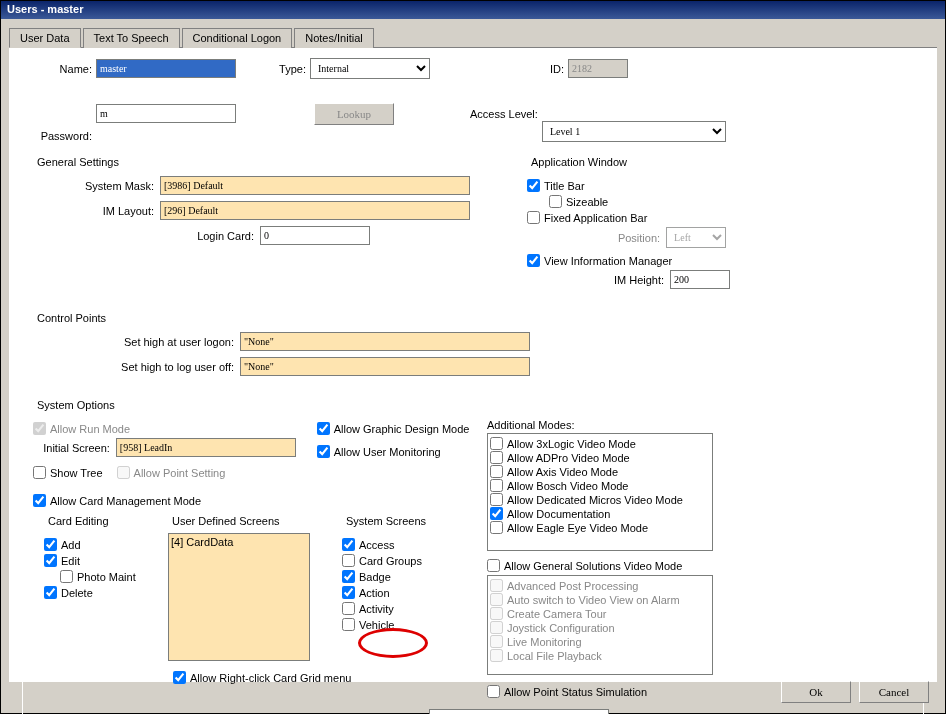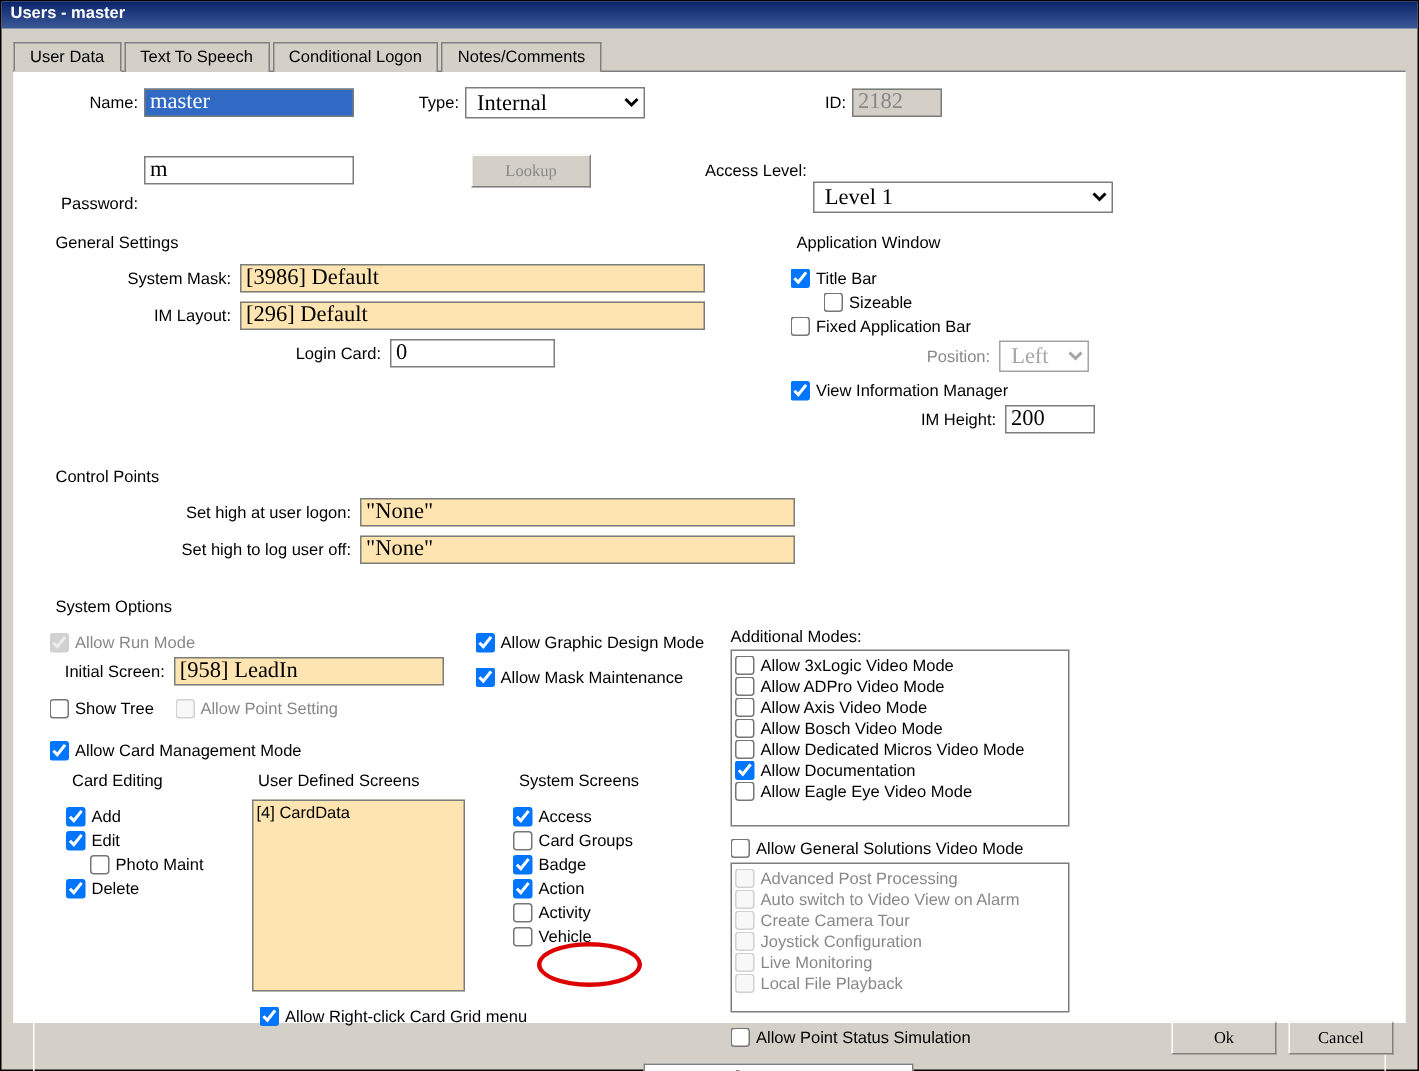--- a/index.html
+++ b/index.html
@@ -9,21 +9,21 @@
 .titlebar { height: 18px; background: linear-gradient(to bottom, #0a246a, #3b5998); color: #fff; font-weight: bold; padding: 2px 6px; font-size: 11px; }
 .content { flex: 1; padding: 8px; position: relative; }
 
 .tab-panel { border: 1px solid #fff; border-top: none; background: #ffffff; padding: 10px 12px; height: 634px; position: relative; }
 .tabs { display: flex; border-bottom: 1px solid #808080; }
 .tab { padding: 3px 10px; border: 1px solid #808080; border-bottom: none; background: #d4d0c8; margin-right: 2px; position: relative; top: 1px; cursor: default; }
 .tab.active { background: #d4d0c8; border-bottom: 1px solid #d4d0c8; z-index: 2; }
 
 .row { display: flex; align-items: center; margin-bottom: 6px; gap: 6px; justify-content: center; }
 .lbl { text-align: right; }
-input[type=text], select { font-family: Tahoma; font-size: 15px; border: 1px solid #7b7d7b; background: #fff; padding: 1px 3px; height: 19px; }
+input[type=text], select { font-family: Tahoma; font-size: 10px; border: 1px solid #7b7d7b; background: #fff; padding: 1px 3px; height: 19px; }
 select { height: 21px; }
 input[readonly].yellow { background: #fee4b0; }
 input[disabled] { background: #d4d0c8; color: #888; }
 
 fieldset { border: 1px solid #808080; border-top-color: #fff; border-left-color: #fff; padding: 8px 10px 10px 10px; margin-top: 4px; position: relative; }
 fieldset > legend { padding: 0 4px; font-size: 11px; }
 fieldset.groove { border: 1px groove #fff; }
 
 button { font-family: Tahoma; font-size: 11px; background: #d4d0c8; border: 1px solid #808080; border-top-color: #fff; border-left-color: #fff; padding: 2px 16px; height: 22px; }
 button:disabled { color: #888; }
@@ -47,21 +47,21 @@
 <body>
 
 <div class="window">
   <div class="titlebar">Users - master</div>
   <div class="content">
 
     <div class="tabs">
       <div class="tab active">User Data</div>
       <div class="tab">Text To Speech</div>
       <div class="tab">Conditional Logon</div>
-      <div class="tab">Notes/Comments</div>
+      <div class="tab">Notes/Initial</div>
     </div>
 
     <div class="tab-panel">
 
       <div style="display:flex; gap:30px; align-items:center; margin-bottom:6px;">
         <div style="display:flex; align-items:center; gap:4px;">
           <span class="lbl" style="width:70px;">Name:</span>
           <input type="text" style="width: 140px; background: rgb(49, 106, 197); color: rgb(255, 255, 255);" value="master">
         </div>
         <div style="display:flex; align-items:center; gap:4px;">
@@ -77,21 +77,21 @@
         <div style="display:flex; align-items:center; gap:4px;">
           <span class="lbl" style="width:70px;margin-top:45px;">Password:</span>
           <input type="text" style="width: 140px;" value="m">
         </div>
         <div style="display:flex; align-items:center; gap:4px;">
           <span style="width:44px;"></span>
           <button disabled="" style="width:80px;">Lookup</button>
         </div>
         <div style="display:flex; align-items:center; gap:4px; margin-left:46px;">
           <span class="lbl">Access Level:</span>
-          <select style="width:200px;margin-top:36px;"><option>Level 1</option></select>
+          <select style="width:184px;margin-top:36px;"><option>Level 1</option></select>
         </div>
       </div>
 
       <div style="display:flex; gap:14px;">
         <fieldset class="groove" style="width:480px;">
           <legend>General Settings</legend>
           <div class="row">
             <span class="lbl" style="width:100px;">System Mask:</span>
             <input type="text" readonly="" class="yellow" style="width: 310px;" value="[3986] Default">
           </div>
@@ -172,21 +172,21 @@
                     </label>
                 </div>
               </div>
               <div style="width:160px;">
                 <label class="chk">
                     <input type="checkbox" checked="" style="">
                     <span>Allow Graphic Design Mode</span>
                   </label>
                 <label class="chk" style="margin-top:10px;">
                     <input type="checkbox" checked="" style="">
-                    <span>Allow Mask Maintenance</span>
+                    <span>Allow User Monitoring</span>
                   </label>
               </div>
             </div>
 
             <label class="chk" style="margin-top:12px;">
                 <input type="checkbox" checked="" style="">
                 <span>Allow Card Management Mode</span>
               </label>
 
             <div style="display:flex; gap:8px; margin-top:4px; position:relative;">

